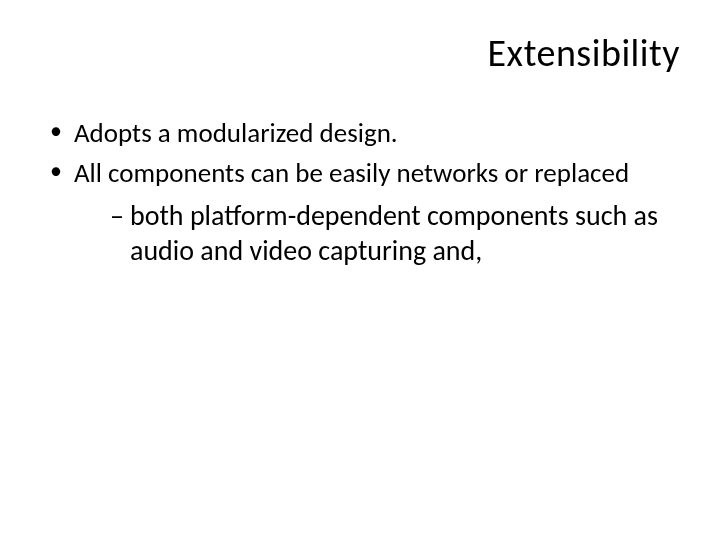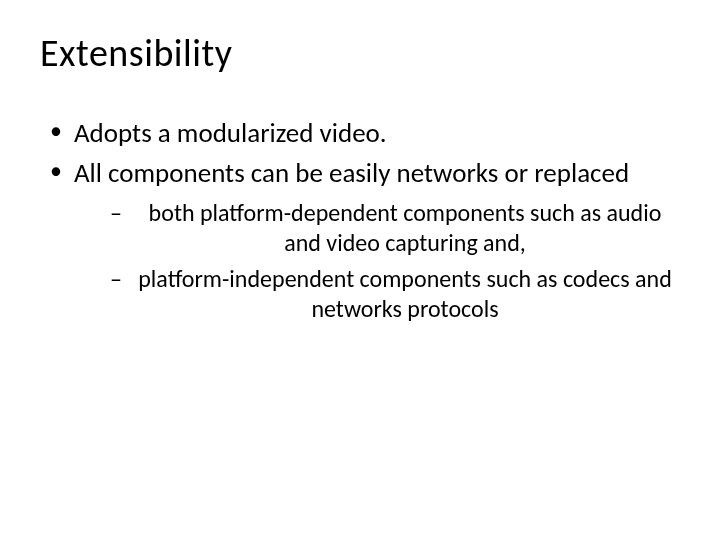--- a/index.html
+++ b/index.html
@@ -11,21 +11,21 @@
     font-family: Calibri, "Segoe UI", Arial, sans-serif;
     color: #000;
   }
   .slide {
     box-sizing: border-box;
     width: 720px;
     height: 540px;
     padding: 20px 40px 40px 40px;
   }
   .title {
-    text-align: left;
+    text-align: right;
     font-size: 38px;
     font-weight: 400;
     margin: 10px 0 40px 0;
     letter-spacing: 0.5px;
   }
   ul.level1 {
     list-style: none;
     padding: 0;
     margin: 0 0 0 10px;
     font-size: 27px;
@@ -40,50 +40,46 @@
     content: "•";
     position: absolute;
     left: 0;
     top: 0;
     font-size: 24px;
   }
   ul.level2 {
     list-style: none;
     padding: 0;
     margin: 8px 0 0 36px;
-    font-size: 24px;
+    font-size: 28px;
     line-height: 1.25;
-    text-align: center;
   }
   ul.level2 > li {
     position: relative;
     padding-left: 20px;
     margin-bottom: 6px;
   }
   ul.level2 > li::before {
     content: "–";
     position: absolute;
     left: 0;
     top: 0;
   }
 </style>
 </head>
 <body>
 
 <div class="slide">
   <div class="title">Extensibility</div>
   <ul class="level1">
     <li>
-      <span>Adopts a modularized video.</span>
+      <span>Adopts a modularized design.</span>
     </li>
     <li>
       <span>All components can be easily networks or replaced</span>
       <ul class="level2">
         <li>
           <span>both platform-dependent components such as audio and video capturing and,</span>
         </li>
-        <li>
-          <span>platform-independent components such as codecs and networks protocols</span>
-        </li>
       </ul>
     </li>
   </ul>
 </div>
 
 </body></html>

